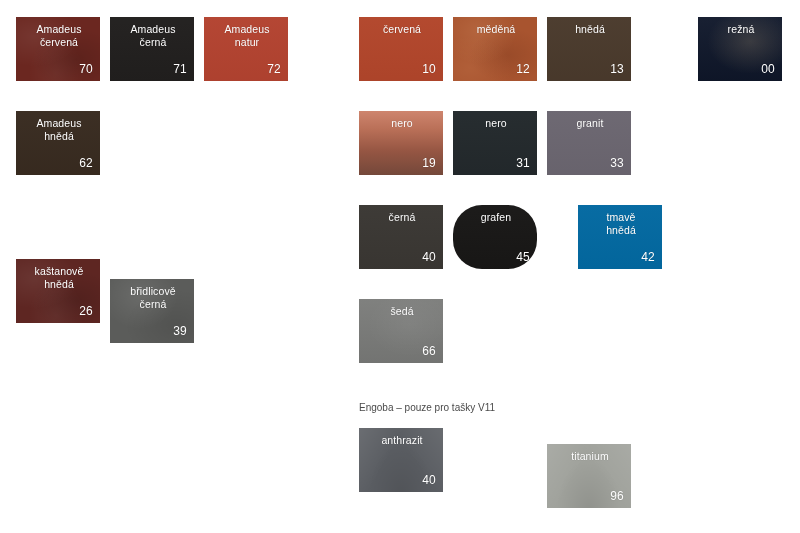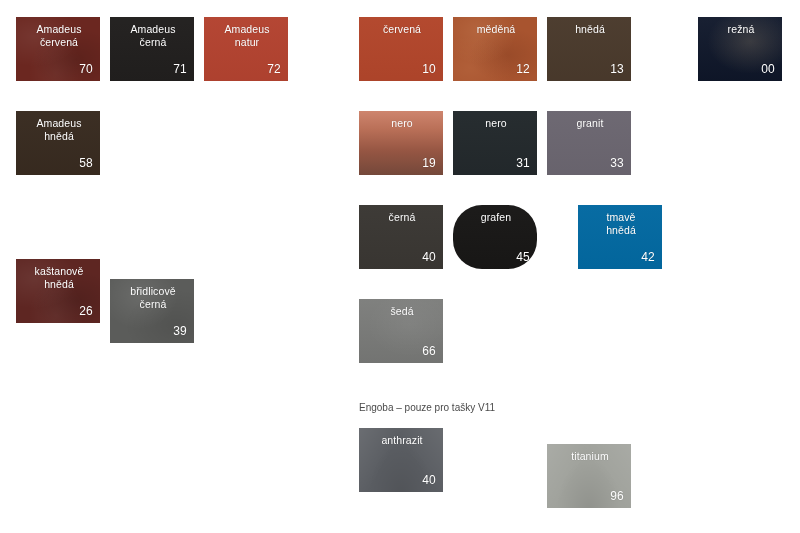--- a/index.html
+++ b/index.html
@@ -86,21 +86,21 @@
     <div class="swatch" style="left: 204px; top: 17px; background: rgb(179, 67, 48);">
       <div class="tex" style="background-image: linear-gradient(to bottom, rgba(255,255,255,0.02), rgba(0,0,0,0.03));"></div>
       <div class="label">Amadeus
 natur</div>
       <div class="code">72</div>
     </div>
     <div class="swatch" style="left: 16px; top: 111px; background: rgb(56, 43, 32);">
       <div class="tex" style="background-image: linear-gradient(to bottom, rgba(255,255,255,0.02), rgba(0,0,0,0.03));"></div>
       <div class="label">Amadeus
 hnědá</div>
-      <div class="code">58</div>
+      <div class="code">62</div>
     </div>
     <div class="swatch" style="left: 16px; top: 259px; background: rgb(94, 38, 34);">
       <div class="tex" style="background-image:radial-gradient(ellipse at 22% 30%, rgba(255,255,255,0.07), rgba(0,0,0,0) 48%),radial-gradient(ellipse at 72% 66%, rgba(0,0,0,0.14), rgba(0,0,0,0) 52%),radial-gradient(ellipse at 48% 88%, rgba(255,255,255,0.05), rgba(0,0,0,0) 45%);"></div>
       <div class="label">kaštanově
 hnědá</div>
       <div class="code">26</div>
     </div>
     <div class="swatch" style="left: 110px; top: 259px; background: rgb(91, 92, 90); margin-top: 20px;">
       <div class="tex" style="background-image:radial-gradient(ellipse at 35% 25%, rgba(255,255,255,0.09), rgba(0,0,0,0) 50%),radial-gradient(ellipse at 78% 72%, rgba(0,0,0,0.10), rgba(0,0,0,0) 55%);"></div>
       <div class="label">břidlicově

